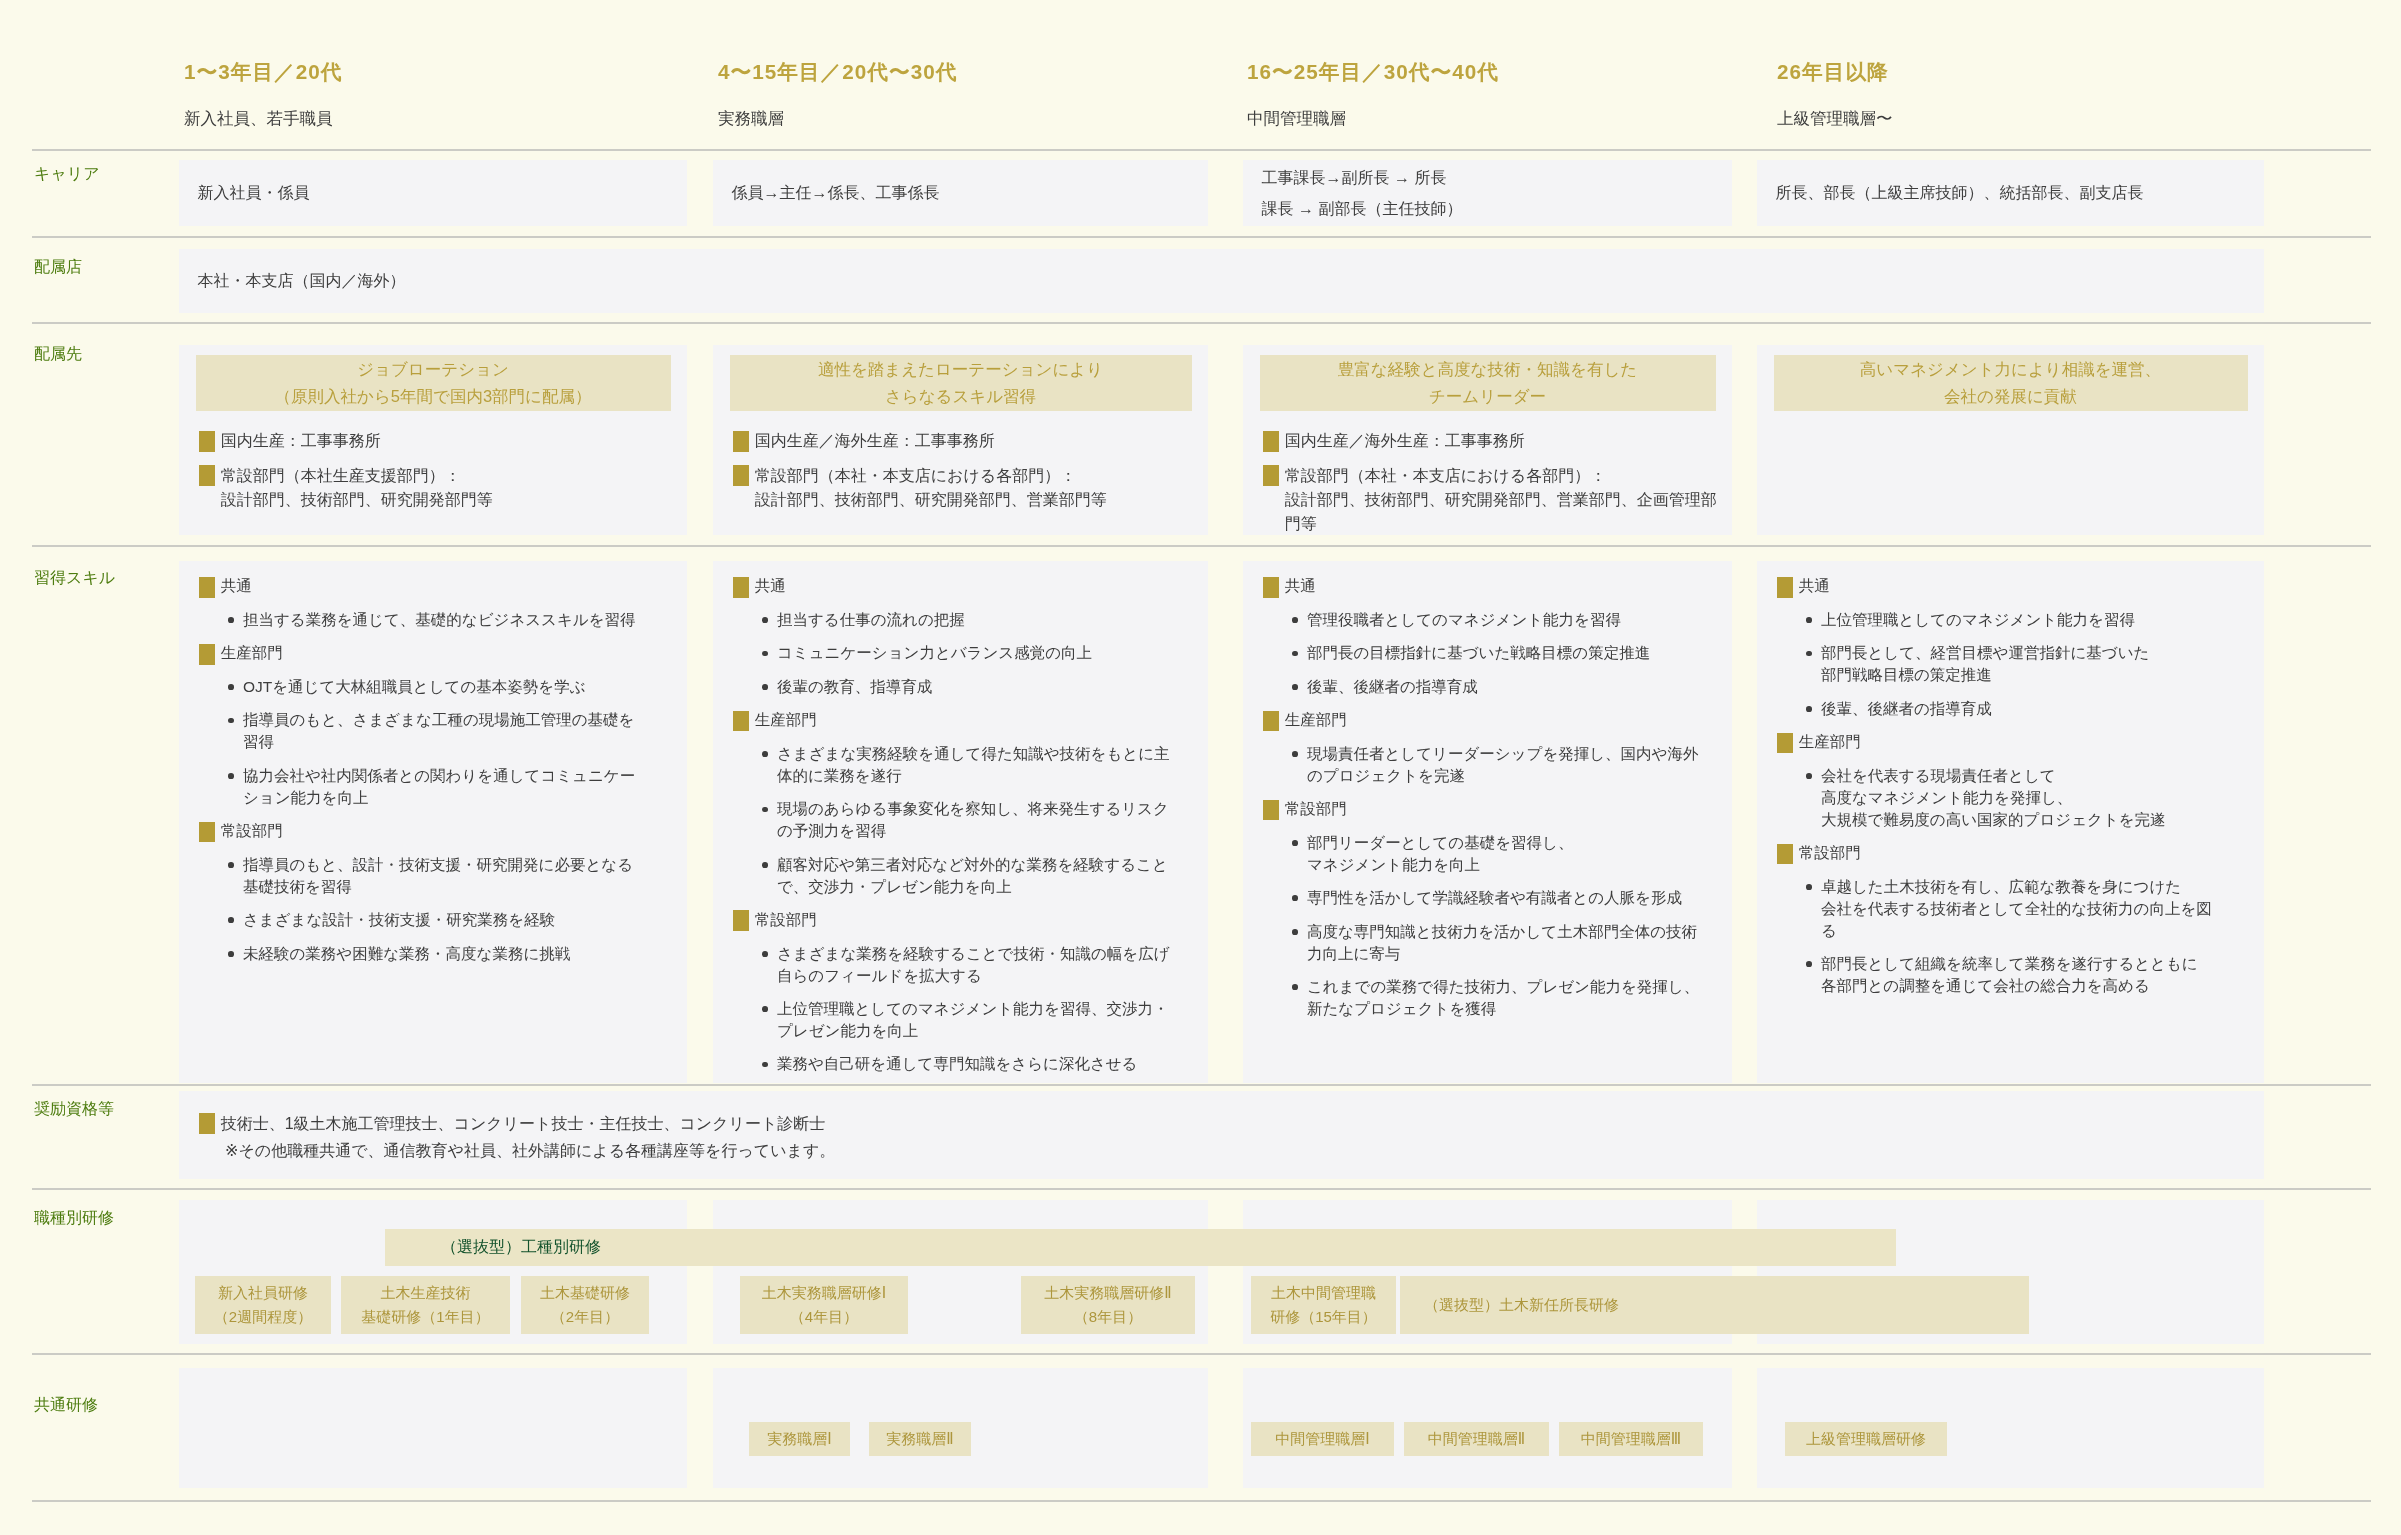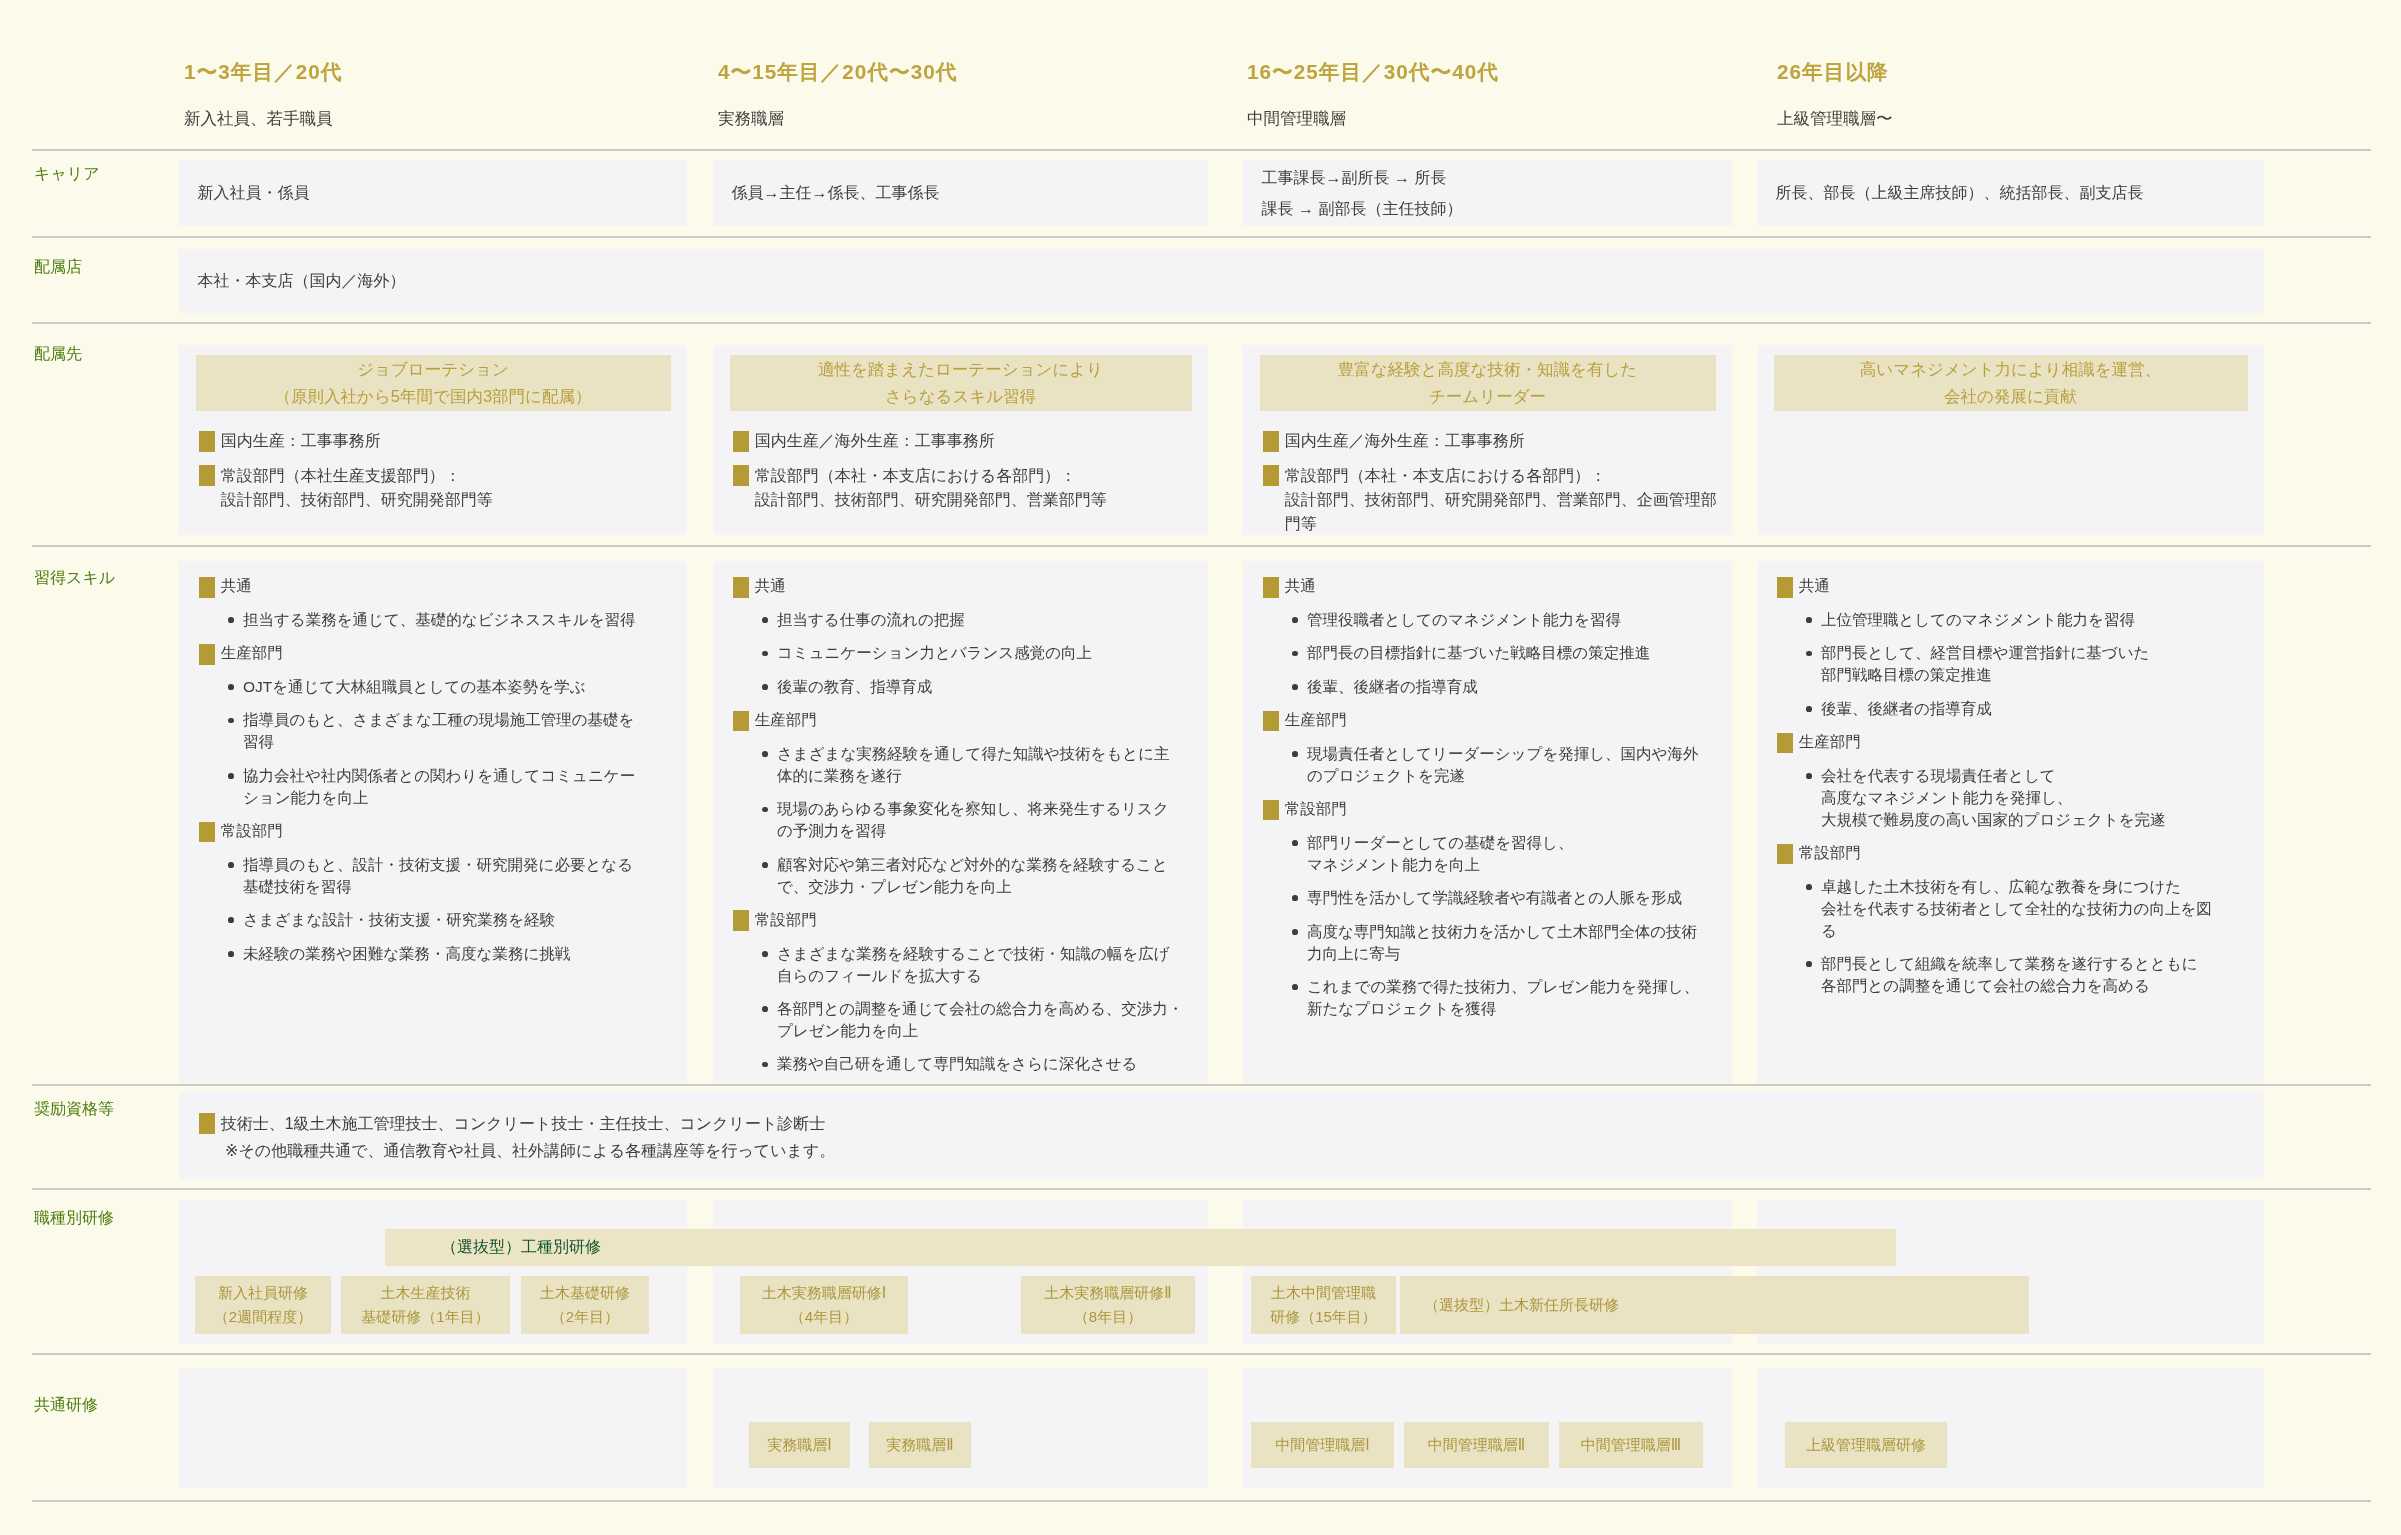--- a/index.html
+++ b/index.html
@@ -56,21 +56,21 @@
   .band{position:absolute;left:385px;top:1229px;width:1511px;height:37px;background:#ebe5c6;
         display:flex;align-items:center;padding-left:56px;font-size:16px;color:#14532d;z-index:3;}
   .box{position:absolute;background:#e9e3c4;color:#ad963c;display:flex;align-items:center;
        justify-content:center;z-index:4;}
   .box span{white-space:pre-line;text-align:center;font-size:15px;line-height:1.6;}
   .jb{top:1276px;height:58px;}
   .jb1{left:195px;width:136px}.jb2{left:341px;width:169px}.jb3{left:521px;width:128px}
   .jb4{left:740px;width:168px}.jb5{left:1021px;width:174px}.jb6{left:1251px;width:145px}
   .jb7{left:1400px;width:629px;justify-content:flex-start;padding-left:24px;}
   .jb7 span{text-align:left;}
-  .cb{top:1422px;height:46px;}
+  .cb{top:1422px;height:34px;}
   .cb1{left:749px;width:101px}.cb2{left:869px;width:102px}.cb3{left:1251px;width:143px}
   .cb4{left:1404px;width:145px}.cb5{left:1559px;width:144px}.cb6{left:1785px;width:162px}
 </style>
 </head>
 <body>
 
 <div class="page">
 
   <div class="colhead ch1">
     <div class="t">1〜3年目／20代</div>
@@ -272,21 +272,21 @@
         <span class="marker"></span>
         <span class="etext">常設部門</span>
       </div>
       <div class="entry t-b">
         <span class="marker"></span>
         <span class="etext">さまざまな業務を経験することで技術・知識の幅を広げ
 自らのフィールドを拡大する</span>
       </div>
       <div class="entry t-b">
         <span class="marker"></span>
-        <span class="etext">各部門との調整を通じて会社の総合力を高める、交渉力・
+        <span class="etext">上位管理職としてのマネジメント能力を習得、交渉力・
 プレゼン能力を向上</span>
       </div>
       <div class="entry t-b">
         <span class="marker"></span>
         <span class="etext">業務や自己研を通して専門知識をさらに深化させる</span>
       </div>
     </div>
   <div class="cell sk col3">
 
   <div class="entry t-h">

